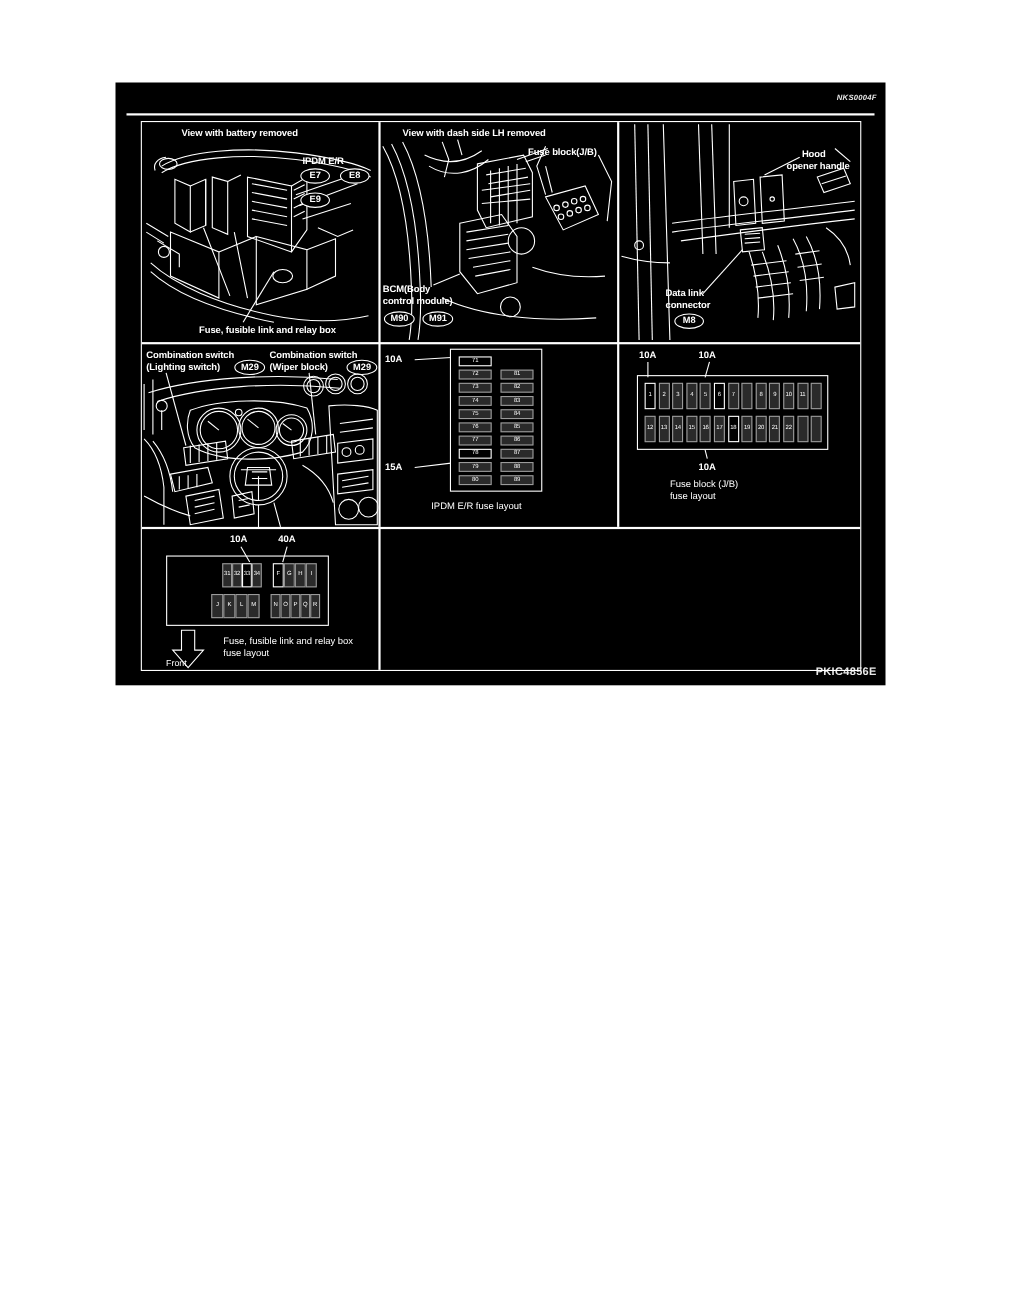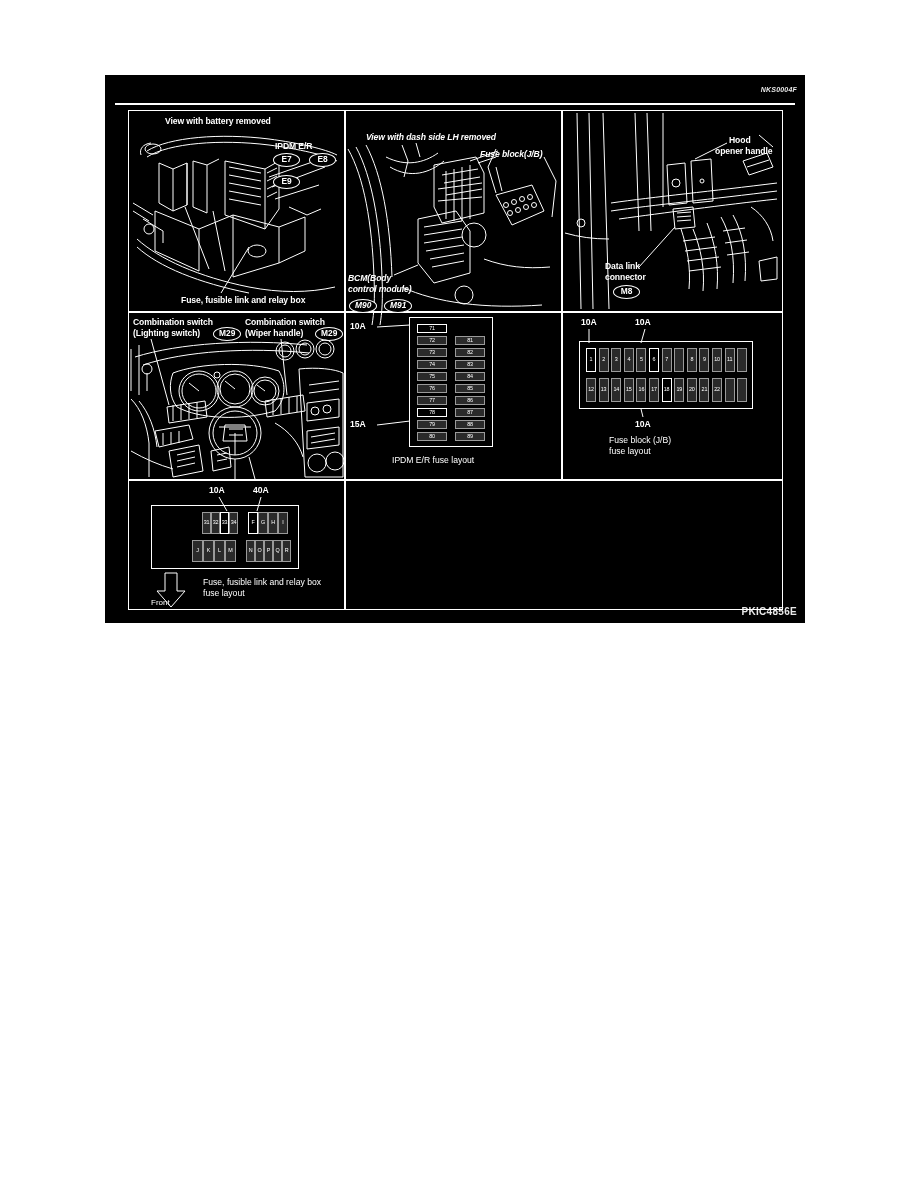--- a/index.html
+++ b/index.html
@@ -227,21 +227,21 @@
       </svg>
 
       <div class="plabel" style="left:146px; top:30px;">IPDM E/R</div>
       <span class="conn conn-abs" style="left:144px; top:42px;">E7</span>
       <span class="conn conn-abs" style="left:180px; top:42px;">E8</span>
       <span class="conn conn-abs" style="left:144px; top:64px;">E9</span>
 
       <div class="plabel" style="left:52px; top:184px;">Fuse, fusible link and relay box</div>
     </div>
 
-    <div class="panel" style="left:217px; top:16px; width:215px; height:200px;font-style:italic;">
+    <div class="panel" style="left:217px; top:0; width:215px; height:200px;">
       <div class="plabel" style="left:20px; top:5px;">View with dash side LH removed</div>
 
       <svg class="art" width="215" height="200" viewBox="0 0 215 200">
 
         <path d="M2,22 C18,50 26,96 28,150 C29,172 28,186 26,198"></path>
         <path d="M10,20 C26,50 34,96 36,150 C37,172 36,186 34,198"></path>
         <path d="M20,18 C36,48 44,94 46,150"></path>
 
         <path d="M40,30 C60,40 78,36 92,26"></path>
         <path d="M44,40 C64,52 84,46 98,34"></path>
@@ -349,21 +349,21 @@
       <div class="plabel" style="left:42px; top:161px;">connector</div>
       <span class="conn conn-abs" style="left:50px; top:174px;">M8</span>
     </div>
 
     <div class="panel" style="left:0; top:202px; width:215px; height:192px;">
       <div class="plabel" style="left:4px; top:4px;">Combination switch</div>
       <div class="plabel" style="left:4px; top:15px;">(Lighting switch)</div>
       <span class="conn conn-abs" style="left:84px; top:14px;">M29</span>
 
       <div class="plabel" style="left:116px; top:4px;">Combination switch</div>
-      <div class="plabel" style="left:116px; top:15px;">(Wiper handle)</div>
+      <div class="plabel" style="left:116px; top:15px;">(Wiper block)</div>
       <span class="conn conn-abs" style="left:186px; top:14px;">M29</span>
 
       <svg class="art" width="215" height="140" viewBox="0 0 215 140" style="top:26px;">
 
         <path d="M6,18 C50,4 120,0 178,6"></path>
         <path d="M14,26 C56,12 120,8 180,14"></path>
         <path d="M2,10 L2,52 M10,6 L10,56"></path>
 
         <path d="M44,34 C70,24 120,22 150,32 C158,46 156,62 146,72 C112,82 70,80 48,68 C40,58 40,44 44,34 Z"></path>
         <circle cx="70" cy="52" r="20"></circle>

